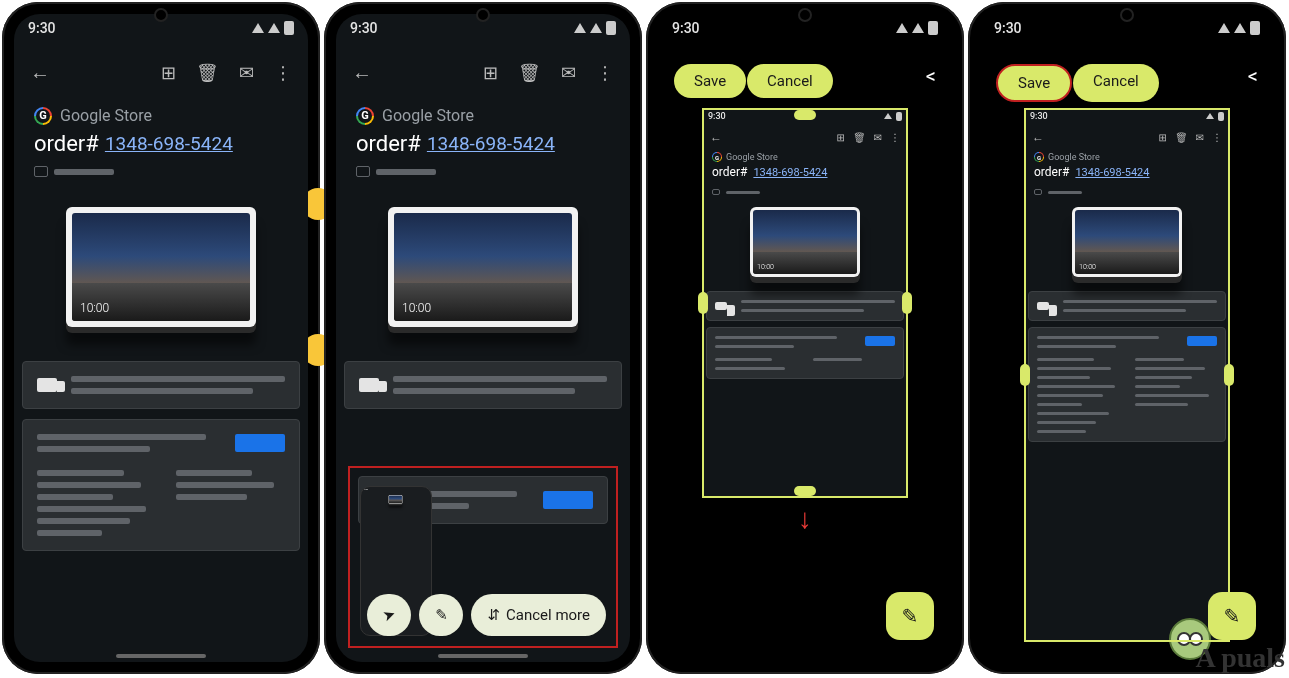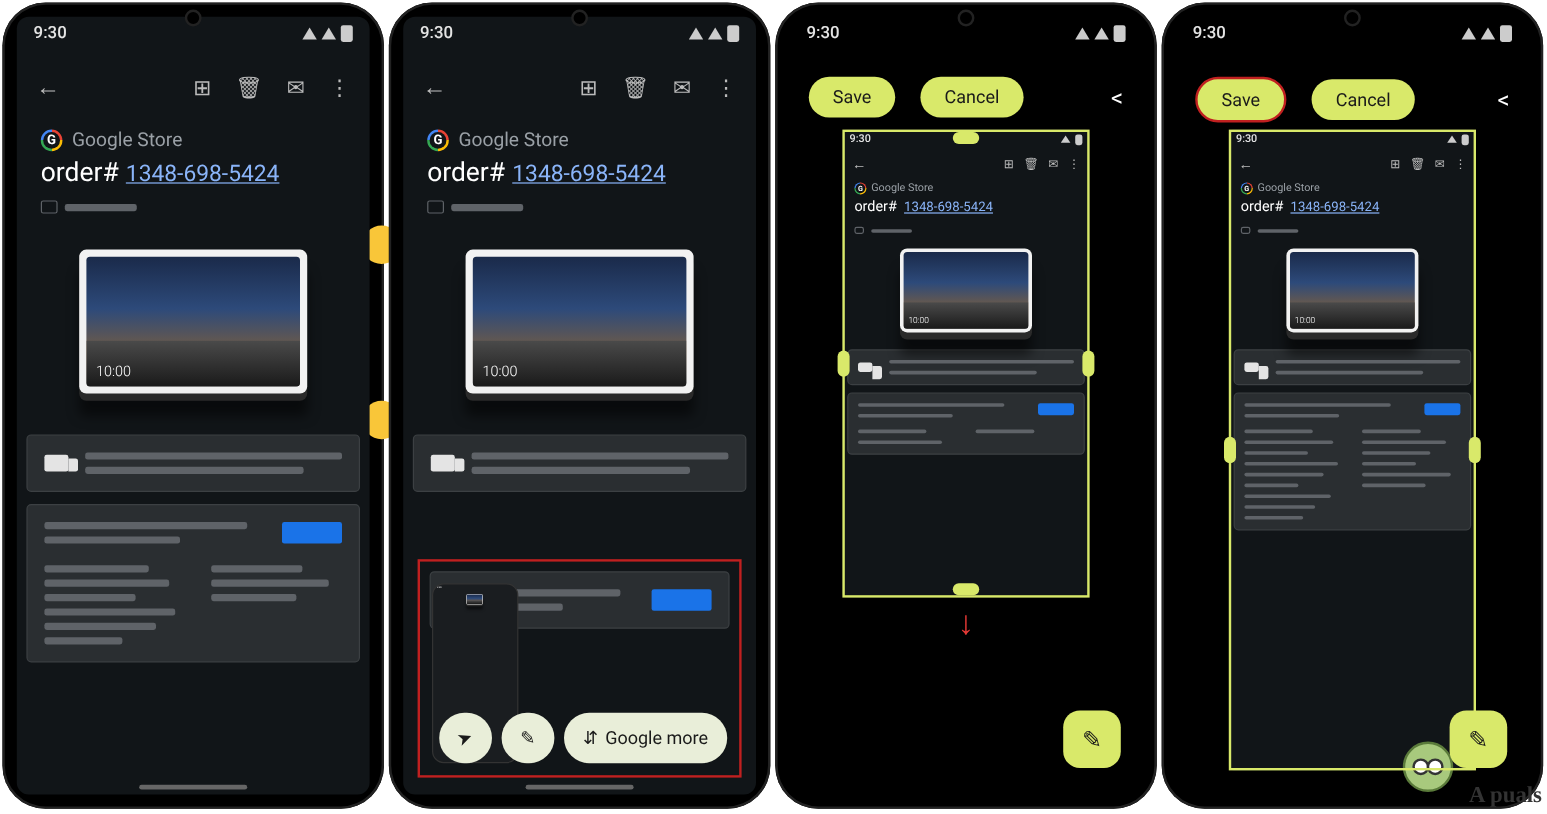--- a/index.html
+++ b/index.html
@@ -1,19 +1,19 @@
 <!DOCTYPE html>
 <html><head>
 <meta charset="utf-8">
 <style>
   *{box-sizing:border-box;margin:0;padding:0;font-family:Roboto,Arial,sans-serif}
   body{background:#fff;width:1289px;height:678px;position:relative}
   .stage{display:flex;gap:4px;padding:2px}
   .phone{width:318px;height:672px;background:#000;border-radius:36px;position:relative;box-shadow:0 0 0 2px #222 inset}
-  .screen{position:absolute;top:12px;left:12px;right:12px;bottom:12px;background:#111518;border-radius:10px;overflow:hidden;color:#e4e4e4}
+  .screen{position:absolute;top:12px;left:12px;right:12px;bottom:12px;background:#111518;border-radius:26px;overflow:hidden;color:#e4e4e4}
   .statusbar{display:flex;justify-content:space-between;align-items:center;padding:6px 14px;font-size:14px;font-weight:500}
   .camera{position:absolute;top:6px;left:50%;transform:translateX(-50%);width:14px;height:14px;background:#000;border-radius:50%;border:2px solid #222;z-index:10}
   .status-icons{display:flex;gap:2px;align-items:center}
   .tri{width:0;height:0;border-left:6px solid transparent;border-right:6px solid transparent;border-bottom:10px solid #ccc;margin-right:2px}
   .batt{width:10px;height:14px;background:#ccc;border-radius:2px}
   .appbar{display:flex;align-items:center;padding:18px 16px;gap:14px}
   .back{font-size:20px;color:#bbb;cursor:pointer}
   .appbar-actions{margin-left:auto;display:flex;gap:20px;color:#bbb;font-size:18px}
   .ic{display:inline-block}
   .content{padding:4px 20px}
@@ -41,21 +41,21 @@
   .col{flex:1;display:flex;flex-direction:column;gap:6px}
   
   .dot{width:32px;height:32px;border-radius:50%;background:#f9c639;position:absolute;right:-14px}
   
   .chips{position:absolute;left:12px;right:12px;bottom:14px;height:182px;border:2px solid #c02020;padding:8px}
   .chip-row{position:absolute;right:10px;bottom:10px;display:flex;gap:8px}
   .chip{background:#e9eed9;border-radius:22px;height:42px;display:flex;align-items:center;justify-content:center;padding:0 16px;color:#1a1a1a;font-size:15px;gap:6px;cursor:pointer}
   .thumb{position:absolute;left:10px;bottom:10px;width:72px;height:150px;border-radius:10px;background:#1a1d20;border:1px solid #333;overflow:hidden}
   .thumb-inner{transform:scale(.23);transform-origin:top left;width:300px}
   
-  .savebar{position:absolute;top:50px;left:16px;right:16px;display:flex;align-items:center;gap:21px;z-index:5}
+  .savebar{position:absolute;top:50px;left:16px;right:16px;display:flex;gap:1px;z-index:5}
   .pill{background:#d9e96a;border-radius:20px;padding:8px 20px;font-size:15px;color:#1a1a1a;cursor:pointer}
   .share-ic{margin-left:auto;color:#fff;font-size:20px}
   .crop-frame{position:absolute;border:2px solid #d9e96a;z-index:4}
   .crop-handle{position:absolute;width:10px;height:22px;background:#d9e96a;border-radius:5px}
   .fab{position:absolute;right:18px;bottom:22px;width:48px;height:48px;background:#d9e96a;border-radius:14px;display:flex;align-items:center;justify-content:center;font-size:20px;color:#1a1a1a;cursor:pointer;z-index:6}
   .mini{position:absolute;background:#111518;border-radius:4px}
   .mini .statusbar{font-size:9px;padding:3px 6px}
   .mini .appbar{padding:6px 8px;gap:6px}
   .mini .back{font-size:12px}
   .mini .appbar-actions{gap:8px;font-size:10px}
@@ -69,21 +69,21 @@
   .mini .product{margin:12px 0}
   .mini .tablet{width:110px;height:70px;padding:3px}
   .mini .tablet-time{font-size:7px;bottom:3px;left:4px}
   .mini .card{margin:0 4px 6px;padding:8px}
   .mini .truck{width:12px;height:8px}
   .mini .btn-blue{width:30px;height:10px}
   .mini .cols{gap:16px}
   .arrow{position:absolute;color:#e53935;font-size:28px;font-weight:bold}
   .redbox{border:2px solid #c02020}
   .navpill{position:absolute;bottom:4px;left:50%;transform:translateX(-50%);width:90px;height:4px;background:#666;border-radius:2px}
-  .watermark{position:absolute;right:4px;bottom:4px;font-size:19px;font-weight:bold;color:#333;font-family:Georgia,serif}
+  .watermark{position:absolute;right:4px;bottom:4px;font-size:28px;font-weight:bold;color:#333;font-family:Georgia,serif}
   .mascot{position:absolute;right:60px;bottom:0;width:60px;height:60px}
   .mascot-head{width:42px;height:42px;background:#a8c97d;border-radius:50%;position:relative;border:2px solid #5a7a3a}
   .mascot-head:before,.mascot-head:after{content:"";position:absolute;width:10px;height:10px;background:#fff;border-radius:50%;top:12px;border:2px solid #333}
   .mascot-head:before{left:6px}.mascot-head:after{right:6px}
 </style>
 </head>
 <body>
 
 <div class="stage">
 
@@ -243,21 +243,21 @@
         </div>
         <div class="chip-row">
           <div class="chip" style="width:44px;padding:0">
               <span style="transform:rotate(-20deg)">➤</span>
             </div>
           <div class="chip" style="width:44px;padding:0">
               <span>✎</span>
             </div>
           <div class="chip">
               <span>⇵</span>
-              <span>Google more</span>
+              <span>Cancel more</span>
             </div>
         </div>
       </div>
       <div class="navpill"></div>
     </div>
   </div>
 
   <div class="phone">
     <div class="camera"></div>
     <div class="screen" style="background:#000">

